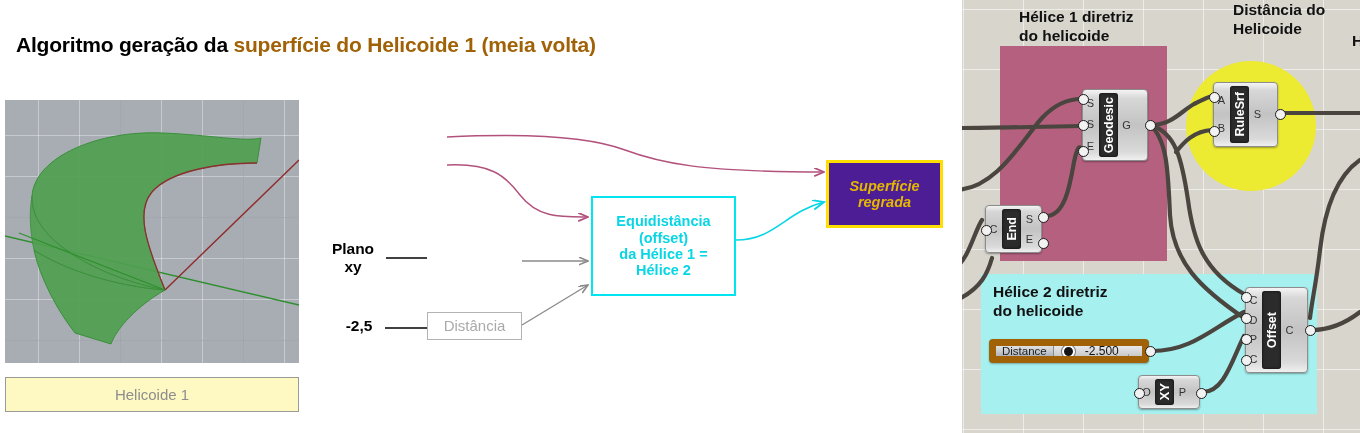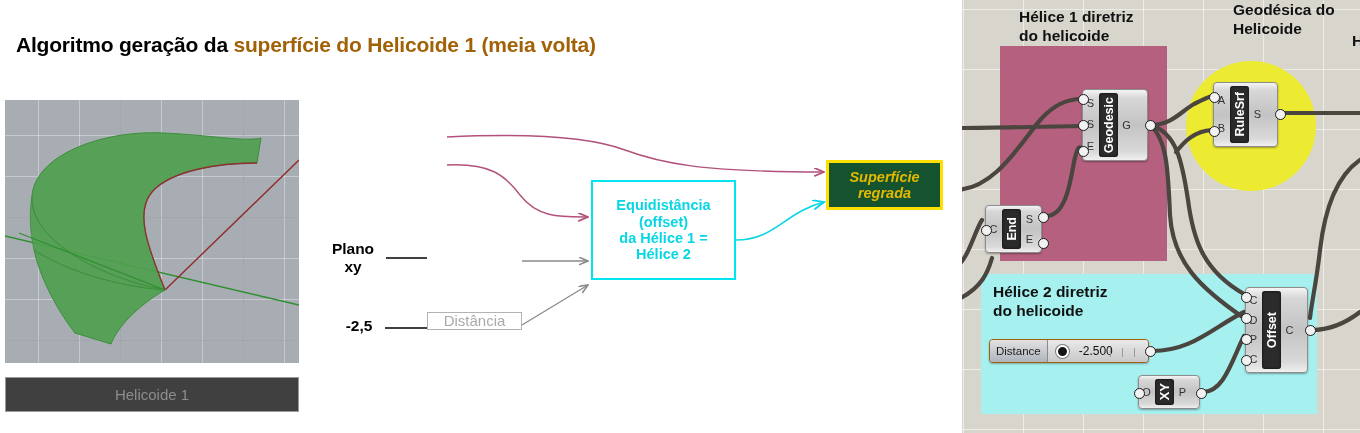--- a/index.html
+++ b/index.html
@@ -19,40 +19,40 @@
        linear-gradient(to right, rgba(255,255,255,.35) 1px, transparent 1px),
        linear-gradient(to bottom, rgba(255,255,255,.35) 1px, transparent 1px);
      background-size:41px 41px;background-position:-8px -6px;}
   #vp-grid2{position:absolute;inset:0;
      background-image:
        linear-gradient(to right, rgba(120,126,134,.45) 1px, transparent 1px),
        linear-gradient(to bottom, rgba(120,126,134,.45) 1px, transparent 1px);
      background-size:123px 123px;background-position:-8px -6px;}
   #vp-svg{position:absolute;inset:0;}
   #caption{position:absolute;left:5px;top:377px;width:292px;height:33px;
-           border:1px solid #9a9a9a;background:#404040;
+           border:1px solid #9a9a9a;background:#fef9c3;
            display:flex;align-items:center;justify-content:center;
            color:#8d8d8d;font-size:15px;}
 
   
   #flow{position:absolute;left:0;top:0;width:962px;height:433px;}
   #flow-svg{position:absolute;left:0;top:0;width:962px;height:433px;}
   .fbox{position:absolute;box-sizing:border-box;display:flex;align-items:center;
         justify-content:center;text-align:center;line-height:1.13;}
 
   #box-geo{left:328px;top:126px;width:119px;height:79px;border:1.5px solid #9c4a6e;
            background:#fff;color:#b2527c;font-size:14.5px;font-weight:bold;}
-  #box-equi{left:591px;top:180px;width:145px;height:100px;border:2px solid #00e5f0;
+  #box-equi{left:591px;top:196px;width:145px;height:100px;border:2px solid #00e5f0;
             background:#fff;color:#09d6e4;font-size:14.5px;font-weight:bold;}
-  #box-sup{left:826px;top:160px;width:117px;height:50px;border:3px solid #ffdf00;
-           background:#14532d;color:#e5b800;font-size:14.5px;font-weight:bold;
+  #box-sup{left:826px;top:160px;width:117px;height:68px;border:3px solid #ffdf00;
+           background:#4c1d95;color:#e5b800;font-size:14.5px;font-weight:bold;
            font-style:italic;}
   #box-plano{left:427px;top:232px;width:95px;height:50px;border:1.5px solid #b3b3b3;
              background:#fff;color:#aaaaaa;font-size:15px;}
-  #box-dist{left:427px;top:312px;width:95px;height:18px;border:1.5px solid #b3b3b3;
+  #box-dist{left:427px;top:312px;width:95px;height:28px;border:1.5px solid #b3b3b3;
             background:#fff;color:#aaaaaa;font-size:15px;}
   .flabel{position:absolute;color:#000;font-size:15.5px;font-weight:bold;
           text-align:center;line-height:1.15;}
   #lbl-plano{left:322px;top:240px;width:62px;}
   #lbl-dist{left:335px;top:317px;width:48px;}
 
   
   #dynamo{position:absolute;left:962px;top:0;width:398px;height:433px;
           background:#d8d5cd;overflow:hidden;padding-left:23px;}
   #dyn-grid{position:absolute;inset:0;
@@ -95,21 +95,21 @@
 
   #n-geodesic{left:120px;top:89px;width:66px;height:72px;}
   #n-rulesrf{left:251px;top:82px;width:65px;height:65px;}
   #n-end{left:23px;top:205px;width:57px;height:48px;}
   #n-offset{left:283px;top:287px;width:63px;height:86px;}
   #n-xy{left:176px;top:375px;width:62px;height:34px;}
   #n-xy .nbody span{font-size:13px;}
 
   
   #n-slider{position:absolute;left:27px;top:339px;width:160px;height:24px;
-      box-sizing:border-box;border:1px solid #a16207;border-radius:4px;
+      box-sizing:border-box;border:7px solid #a16207;border-radius:4px;
       background:#f0abfc;display:flex;align-items:stretch;overflow:hidden;
       box-shadow:0 1px 2px rgba(0,0,0,.3);}
   #sl-label{background:linear-gradient(to bottom,#e2e2e2,#aeb4bd);
       border-right:1px solid #8a8a8a;padding:0 6px;display:flex;align-items:center;
       color:#1d1d1d;font-size:11.5px;}
   #sl-track{flex:1;position:relative;background:linear-gradient(to bottom,#e9e9e9,#c9c9c9);
       display:flex;align-items:center;}
   #sl-knob{width:9px;height:9px;border-radius:50%;background:#151515;
       border:2px solid #fff;margin-left:8px;box-shadow:0 0 0 1px #7b7b7b;}
   #sl-val{color:#111;font-size:12px;margin-left:10px;}
@@ -245,21 +245,21 @@
 
       <path d="M-5 300 C 20 288 26 272 30 258"></path>
     </g>
   </svg>
 
   <div class="grp-title" id="t-h1">
     <span>Hélice 1 diretriz</span><br>
     <span>do helicoide</span>
   </div>
   <div class="grp-title" id="t-sup">
-    <span>Geodésica do</span><br>
+    <span>Distância do</span><br>
     <span>Helicoide</span>
   </div>
   <div class="grp-title" id="t-h2">
     <span>Hélice 2 diretriz</span><br>
     <span>do helicoide</span>
   </div>
   <div id="t-cut">H</div>
 
   <div class="node" id="n-geodesic">
     <div class="ports">

